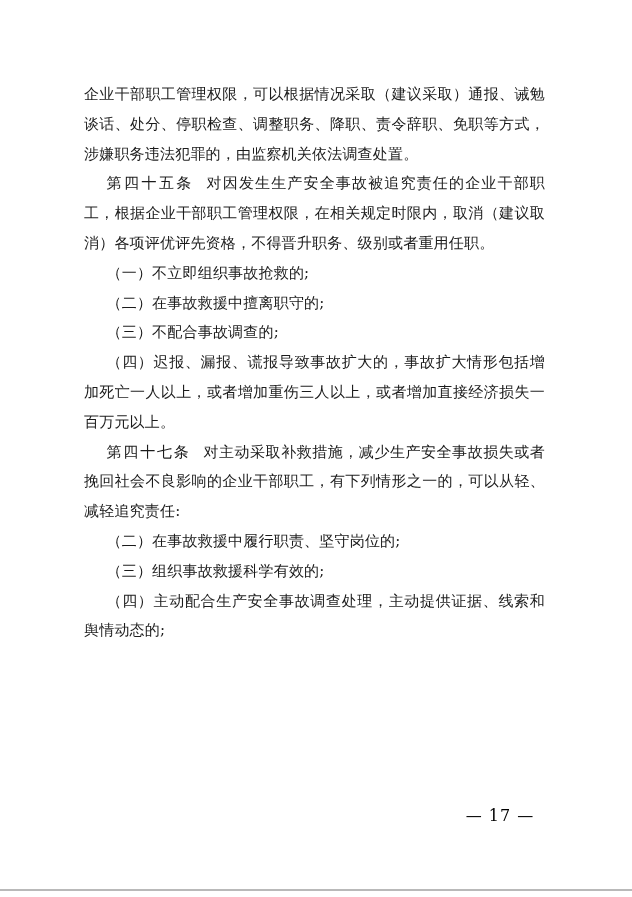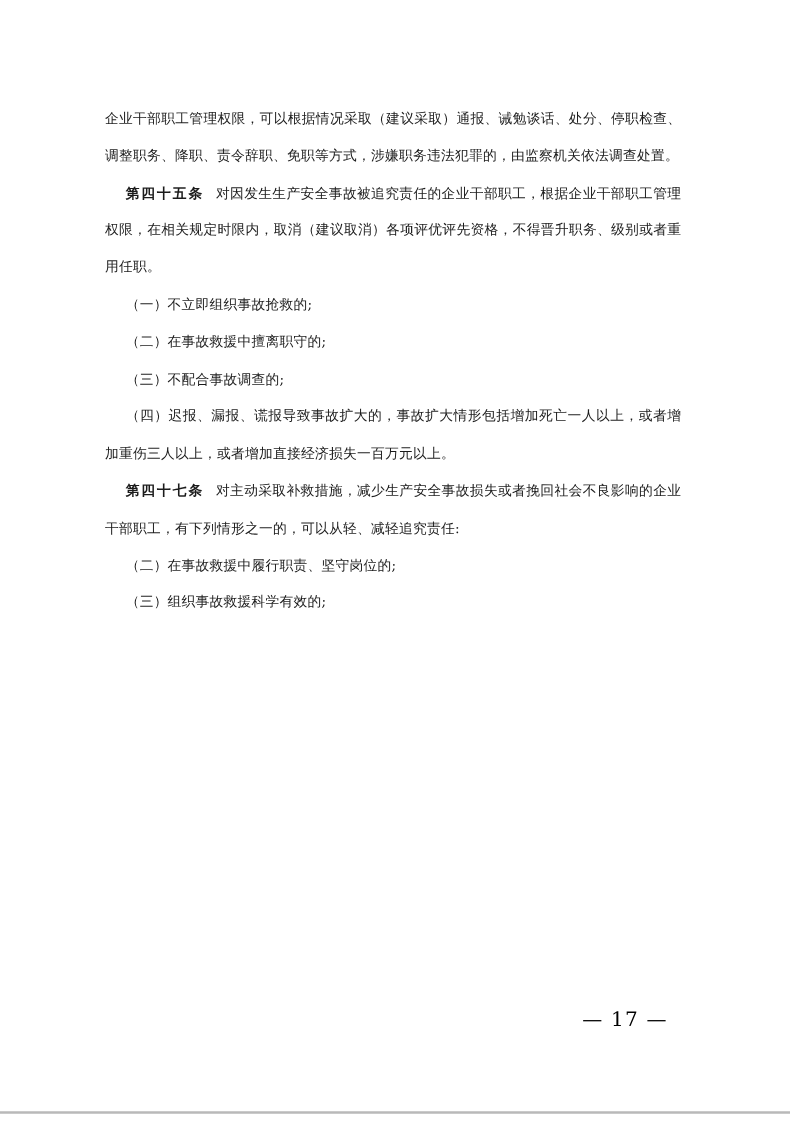--- a/index.html
+++ b/index.html
@@ -17,31 +17,31 @@
     color: #1b1b1b;
   }
   .content {
     position: absolute;
     left: 84px;
     top: 80px;
     width: 461px;
   }
   .content p {
     margin: 0;
-    font-size: 11px;
+    font-size: 15px;
     line-height: 29.8px;
     text-align: justify;
     letter-spacing: 0.2px;
     word-break: break-all;
   }
   .indent {
     text-indent: 1.5em;
   }
   .article-label {
-    font-weight: 700;
+    font-weight: 400;
     letter-spacing: 1.5px;
     margin-right: 0.85em;
   }
   .pagenum {
     position: absolute;
     top: 806px;
     left: 448px;
     width: 104px;
     text-align: center;
     font-size: 16px;
@@ -76,20 +76,21 @@
     <p class="indent">（二）在事故救援中擅离职守的;</p>
     <p class="indent">（三）不配合事故调查的;</p>
     <p class="indent">（四）迟报、漏报、谎报导致事故扩大的，事故扩大情形包括增加死亡一人以上，或者增加重伤三人以上，或者增加直接经济损失一百万元以上。</p>
 
     <p class="indent">
       <b class="article-label">第四十七条</b><span>对主动采取补救措施，减少生产安全事故损失或者挽回社会不良影响的企业干部职工，有下列情形之一的，可以从轻、减轻追究责任:</span>
     </p>
 
     <p class="indent">（二）在事故救援中履行职责、坚守岗位的;</p>
     <p class="indent">（三）组织事故救援科学有效的;</p>
+    <p class="indent">（四）主动配合生产安全事故调查处理，主动提供证据、线索和舆情动态的;</p>
 
   </main>
 
   <div class="pagenum">— 17 —</div>
 
   <div class="bottom-edge"></div>
 
 </div>
 
 </body></html>

